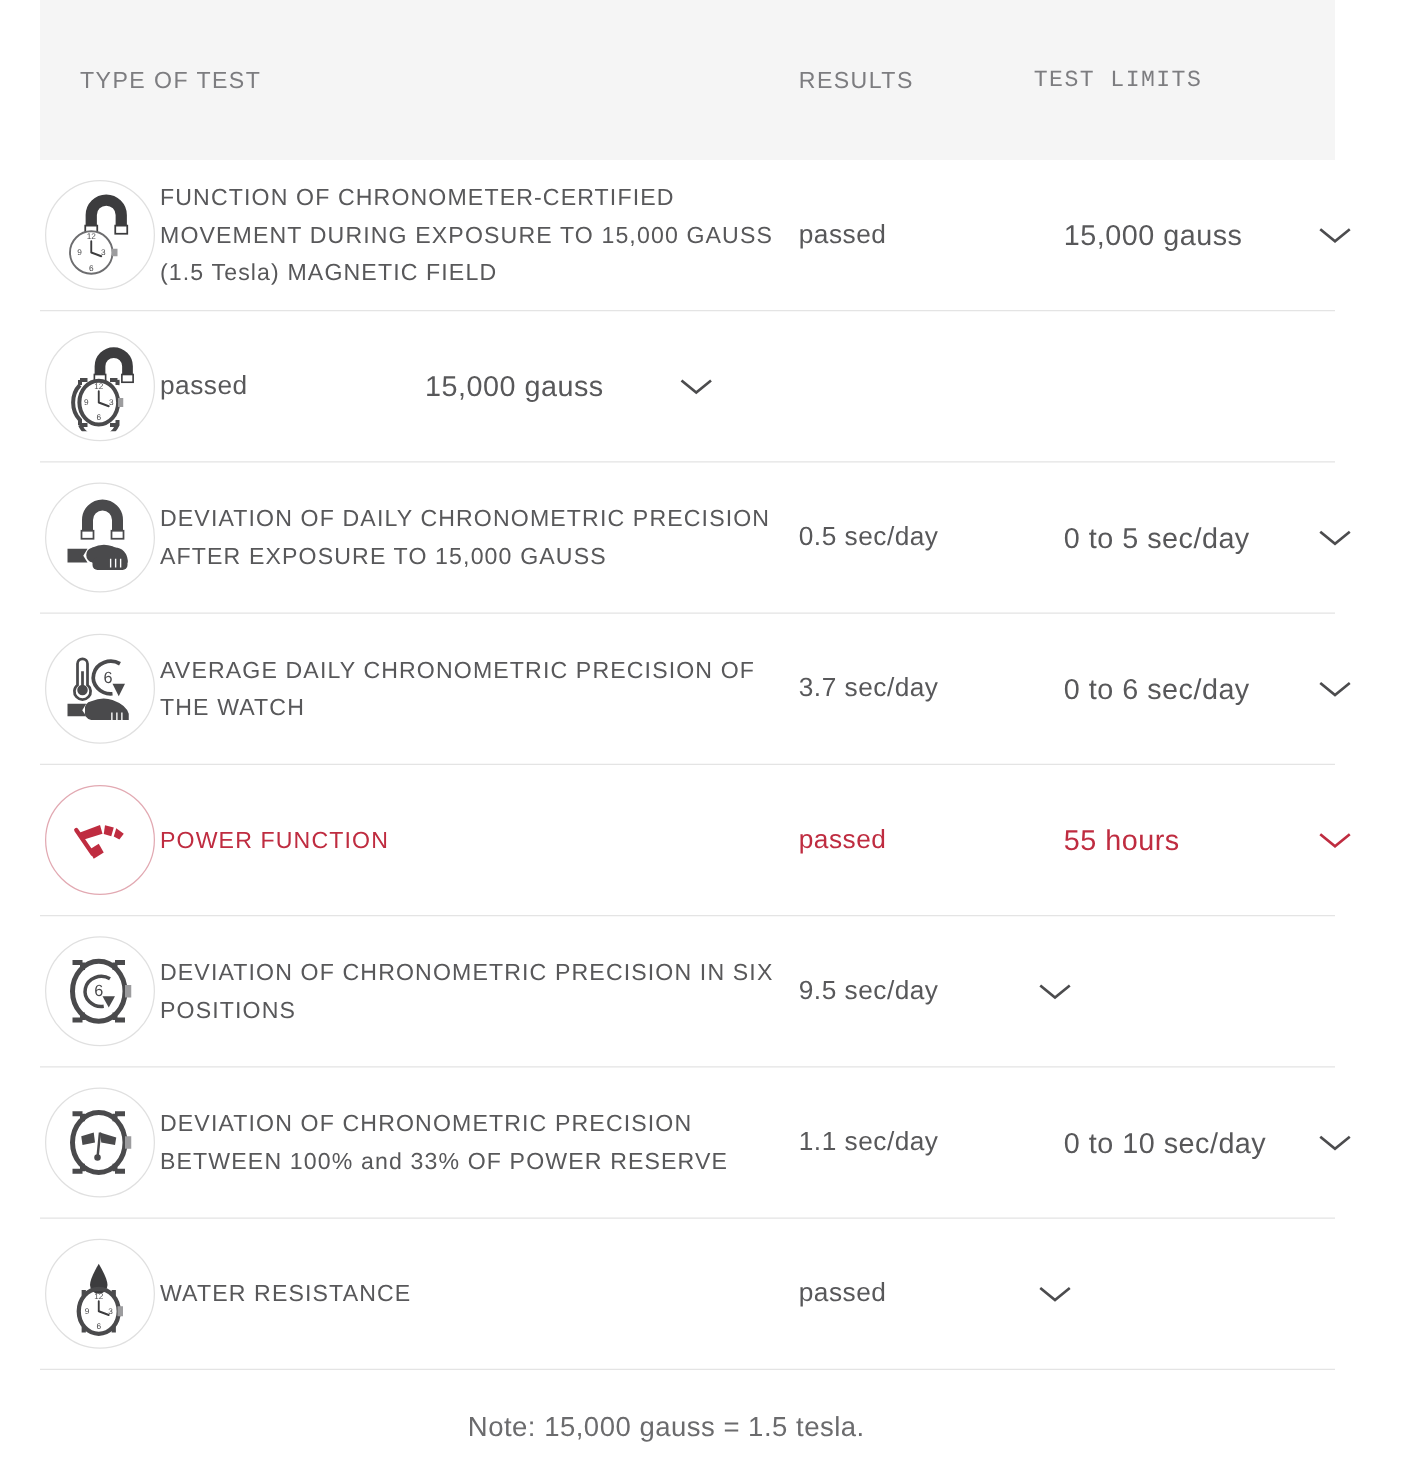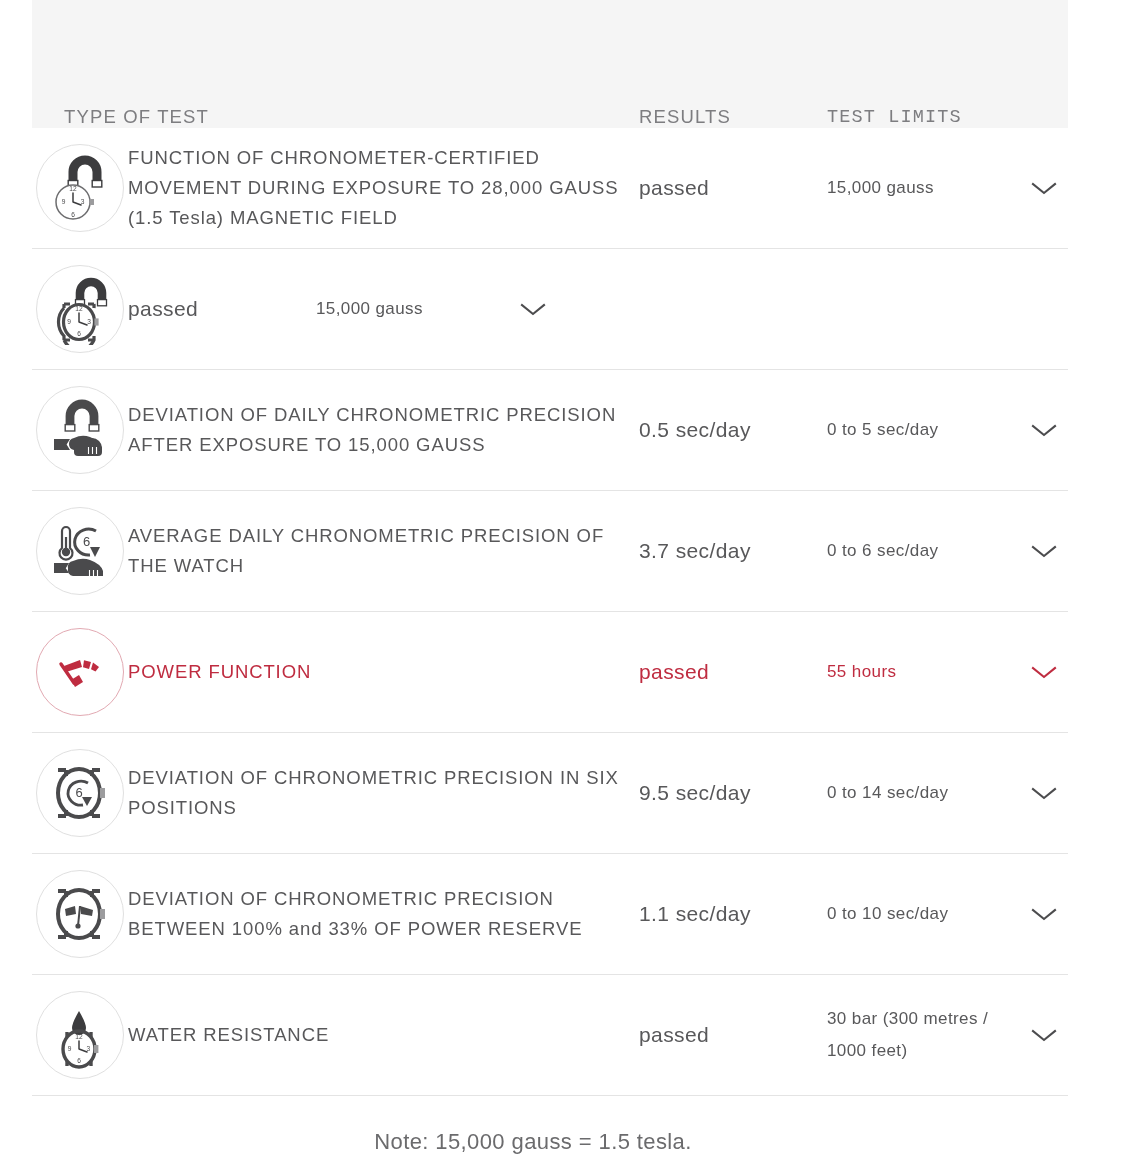--- a/index.html
+++ b/index.html
@@ -21,21 +21,21 @@
     overflow:hidden;
   }
   .page{position:relative;width:1121px;height:1176px;}
 
   .table{position:absolute;left:32px;top:0;width:1036px;}
 
   
   .thead{
     height:128px;
     background:var(--head-bg);
-    display:flex;align-items:flex-end;
+    display:flex;align-items:center;
   }
   .thead .cell{
     font-size:18.5px;
     letter-spacing:1.15px;
     color:var(--head-ink);
     font-weight:400;
     white-space:nowrap;
   }
   .c-type{width:607px;padding-left:32px;}
   .c-res{width:188px;}
@@ -56,22 +56,23 @@
     width:511px;flex:0 0 511px;
     font-size:18.5px;letter-spacing:.9px;line-height:30px;
     color:var(--ink);padding-right:12px;
   }
   .cell-result{
     width:188px;flex:0 0 188px;
     font-size:21px;letter-spacing:.4px;line-height:28px;color:var(--ink);
   }
   .cell-limit{
     width:200px;flex:0 0 200px;
-    font-size:17px;letter-spacing:.4px;line-height:32px;color:var(--ink);
+    font-size:23px;letter-spacing:.4px;line-height:32px;color:var(--ink);
     padding-right:14px;
+    margin-left:24px;
   }
   .cell-chev{flex:1;display:flex;align-items:center;padding-left:2px;}
 
   .chev{width:30px;height:18px;display:block;}
   .chev path{fill:none;stroke:#4c4c4e;stroke-width:2.1;stroke-linecap:square;}
 
   
   .disc{
     width:88px;height:88px;border-radius:50%;
     border:1px solid #e0e0e0;
@@ -122,21 +123,21 @@
             </g>
             <g fill="#4a4a4c" font-family="'Liberation Sans',sans-serif" font-size="6.6" text-anchor="middle">
               <text x="29" y="39.4">12</text>
               <text x="38.6" y="52.4">3</text>
               <text x="29" y="64.6">6</text>
               <text x="19.6" y="52.4">9</text>
             </g>
           </svg>
         </div>
       </div>
-      <div class="cell-label">FUNCTION OF CHRONOMETER-CERTIFIED MOVEMENT DURING EXPOSURE TO 28,000 GAUSS (1.5 Tesla) MAGNETIC FIELD</div>
+      <div class="cell-label">FUNCTION OF CHRONOMETER-CERTIFIED MOVEMENT DURING EXPOSURE TO 15,000 GAUSS (1.5 Tesla) MAGNETIC FIELD</div>
       <div class="cell-result">passed</div>
       <div class="cell-limit">15,000 gauss</div>
       <div class="cell-chev">
         <svg class="chev" viewBox="0 0 30 18">
             <path d="M4 5 L15 14 L26 5"></path>
           </svg>
       </div>
     </div>
 
     <div class="row">
@@ -280,21 +281,20 @@
             <g fill="none" stroke="#4a4a4c" stroke-width="2.8">
               <path d="M44 26 a13 12 0 1 0 -5 22"></path>
             </g>
             <path d="M38 40 l10 0 l-5 9 z" fill="#4a4a4c"></path>
             <text x="35" y="40" fill="#4a4a4c" font-family="'Liberation Sans',sans-serif" font-size="13" text-anchor="middle">6</text>
           </svg>
         </div>
       </div>
       <div class="cell-label">DEVIATION OF CHRONOMETRIC PRECISION IN SIX POSITIONS</div>
       <div class="cell-result">9.5 sec/day</div>
-      <div class="cell-limit">0 to 14 sec/day</div>
       <div class="cell-chev">
         <svg class="chev" viewBox="0 0 30 18">
             <path d="M4 5 L15 14 L26 5"></path>
           </svg>
       </div>
     </div>
 
     <div class="row">
       <div class="cell-icon">
         <div class="disc">
@@ -339,24 +339,20 @@
               <text x="35" y="40">12</text>
               <text x="44.4" y="52.4">3</text>
               <text x="35" y="64.4">6</text>
               <text x="25.6" y="52.4">9</text>
             </g>
           </svg>
         </div>
       </div>
       <div class="cell-label">WATER RESISTANCE</div>
       <div class="cell-result">passed</div>
-      <div class="cell-limit">
-        <span class="two-line">30 bar (300 metres /</span>
-        <span class="two-line">1000 feet)</span>
-      </div>
       <div class="cell-chev">
         <svg class="chev" viewBox="0 0 30 18">
             <path d="M4 5 L15 14 L26 5"></path>
           </svg>
       </div>
     </div>
 
   </div>
 
   <div class="note">Note: 15,000 gauss = 1.5 tesla.</div>

